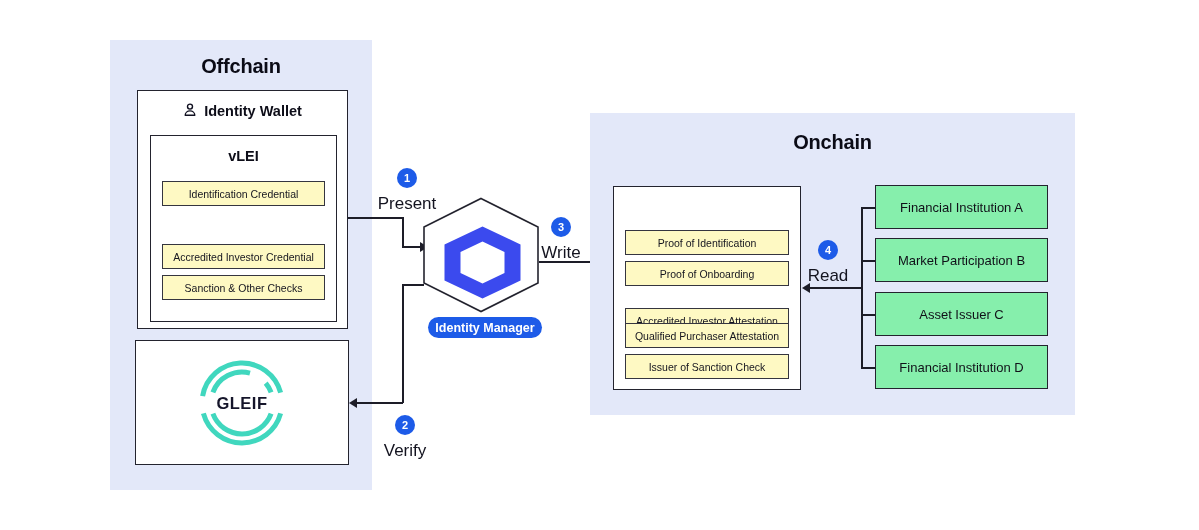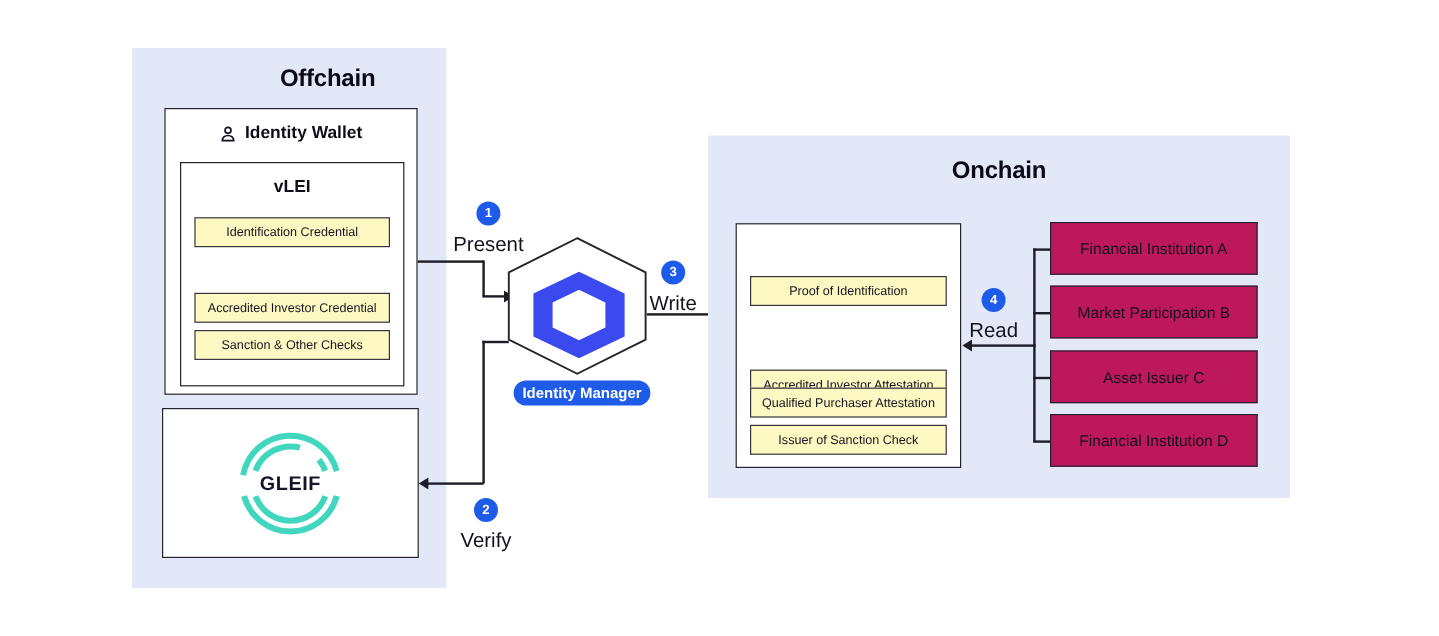--- a/index.html
+++ b/index.html
@@ -8,33 +8,33 @@
   .panel{position:absolute;background:#e3e8f9;}
   .panel-title{position:absolute;width:100%;text-align:center;font-size:20px;font-weight:600;letter-spacing:-0.2px;color:#0b0b16;}
   .box{position:absolute;background:#ffffff;border:1.5px solid #23232e;box-sizing:border-box;}
   .row{position:absolute;background:#fef9c3;border:1.2px solid #35353f;box-sizing:border-box;display:flex;align-items:center;justify-content:center;font-size:10.5px;font-weight:500;color:#15151f;text-align:center;}
   .hline{position:absolute;height:1.6px;background:#1d1d28;}
   .vline{position:absolute;width:1.6px;background:#1d1d28;}
   .arrow-right{position:absolute;width:0;height:0;border-top:5px solid transparent;border-bottom:5px solid transparent;border-left:8px solid #1d1d28;}
   .arrow-left{position:absolute;width:0;height:0;border-top:5px solid transparent;border-bottom:5px solid transparent;border-right:8px solid #1d1d28;}
   .step-circle{position:absolute;width:20px;height:20px;border-radius:50%;background:#1d5be8;color:#ffffff;font-size:11px;font-weight:700;display:flex;align-items:center;justify-content:center;}
   .step-label{position:absolute;font-size:17px;color:#13131f;text-align:center;}
-  .wallet-header{position:absolute;width:100%;display:flex;align-items:flex-end;justify-content:center;gap:7px;font-size:14.5px;font-weight:600;color:#0d0d18;}
+  .wallet-header{position:absolute;width:100%;display:flex;align-items:flex-start;justify-content:center;gap:7px;font-size:14.5px;font-weight:600;color:#0d0d18;}
   .vlei-title{position:absolute;width:100%;text-align:center;font-size:14.5px;font-weight:600;color:#0d0d18;}
   .pill{position:absolute;background:#1d5be8;color:#ffffff;border-radius:11px;font-size:12.5px;font-weight:700;display:flex;align-items:center;justify-content:center;}
   .ccid-header{position:absolute;width:100%;display:flex;align-items:center;justify-content:center;gap:8px;font-size:15px;font-weight:600;color:#0d0d18;}
-  .participant{position:absolute;background:#be185d;border:1.5px solid #23232e;box-sizing:border-box;display:flex;align-items:center;justify-content:center;font-size:13px;font-weight:500;color:#101018;}
+  .participant{position:absolute;background:#86efac;border:1.5px solid #23232e;box-sizing:border-box;display:flex;align-items:center;justify-content:center;font-size:13px;font-weight:500;color:#101018;}
 </style>
 </head>
 <body>
 
 <div class="stage">
 
   <div class="panel" style="left:110px;top:40px;width:262px;height:450px;">
-    <div class="panel-title" style="top:15px;padding-left:32px;">Offchain</div>
+    <div class="panel-title" style="top:15px;">Offchain</div>
   </div>
 
   <div class="box" style="left:137px;top:90px;width:211px;height:239px;"></div>
   <div class="wallet-header" style="left:137px;top:103px;width:211px;">
     <span style="display:inline-flex;">
       <svg width="14" height="14" viewBox="0 0 14 14">
         <circle cx="7" cy="3.6" r="2.5" fill="none" stroke="#101020" stroke-width="1.4"></circle>
         <path d="M2.2 12.2 a4.8 4.3 0 0 1 9.6 0 z" fill="none" stroke="#101020" stroke-width="1.4" stroke-linejoin="round"></path>
       </svg>
     </span>
@@ -88,20 +88,21 @@
   <div class="step-circle" style="left:551px;top:217px;">3</div>
   <div class="step-label" style="left:531px;top:243px;width:60px;">Write</div>
 
   <div class="panel" style="left:590px;top:113px;width:485px;height:302px;">
     <div class="panel-title" style="top:18px;">Onchain</div>
   </div>
 
   <div class="box" style="left:613px;top:186px;width:188px;height:204px;"></div>
 
   <div class="row" style="left:625px;top:230px;width:164px;height:25px;">Proof of Identification</div>
+  <div class="row" style="left:625px;top:261px;width:164px;height:25px;">Proof of Onboarding</div>
   <div class="row" style="left:625px;top:308px;width:164px;height:25px;">Accredited Investor Attestation</div>
   <div class="row" style="left:625px;top:323px;width:164px;height:25px;">Qualified Purchaser Attestation</div>
   <div class="row" style="left:625px;top:354px;width:164px;height:25px;">Issuer of Sanction Check</div>
 
   <div class="hline" style="left:808px;top:287px;width:55px;"></div>
   <div class="arrow-left" style="left:802px;top:283px;"></div>
   <div class="step-circle" style="left:818px;top:240px;">4</div>
   <div class="step-label" style="left:798px;top:266px;width:60px;">Read</div>
 
   <div class="vline" style="left:861px;top:207px;height:161px;"></div>

